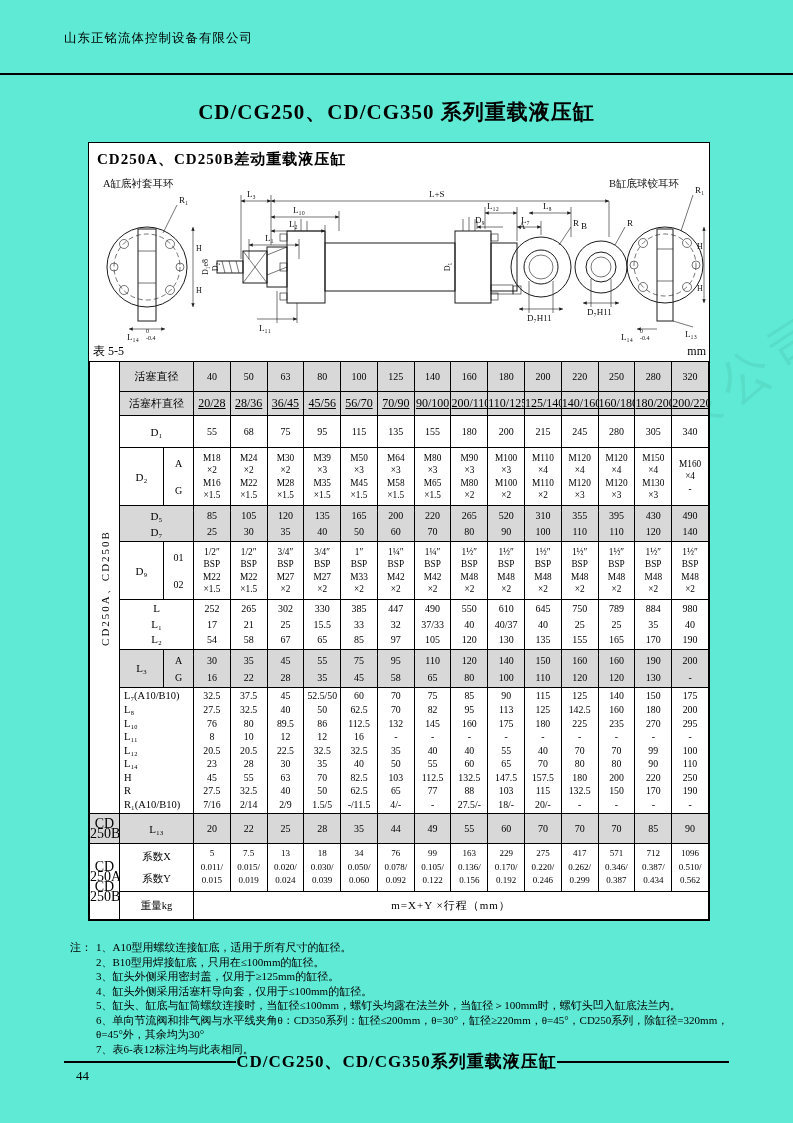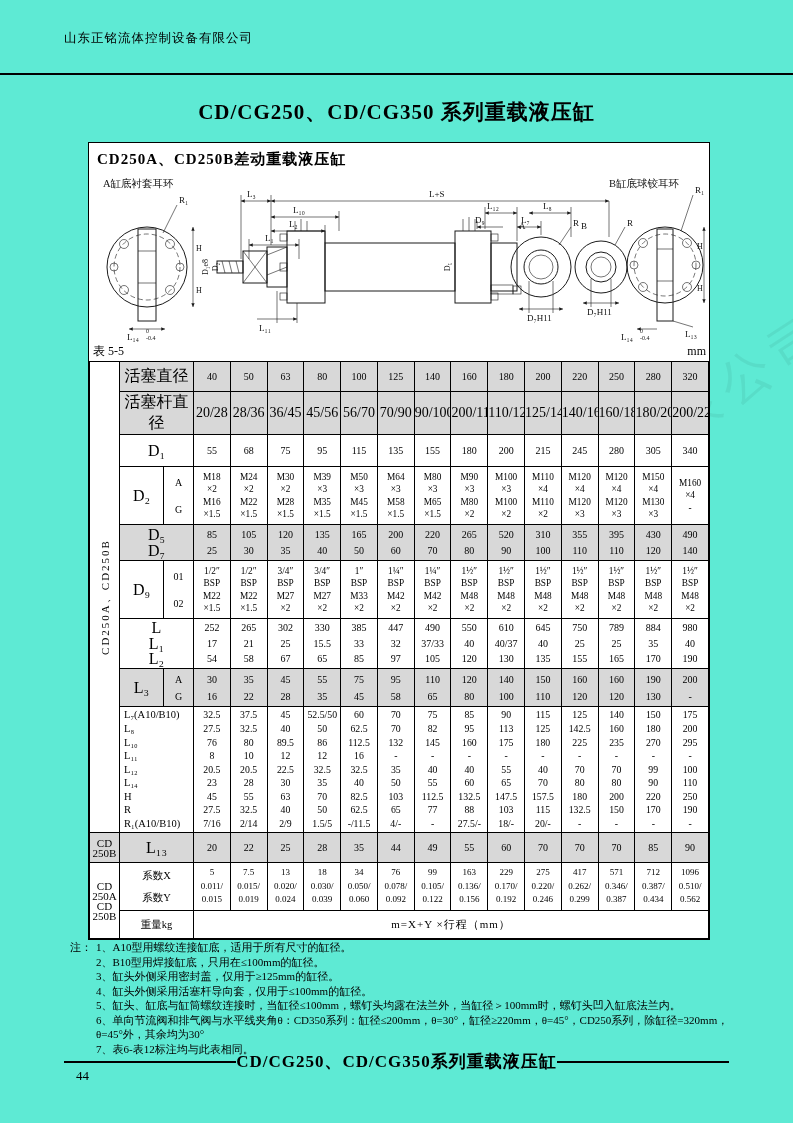--- a/index.html
+++ b/index.html
@@ -15,29 +15,29 @@
   .caption-row{display:flex;justify-content:space-between;align-items:center;
                padding:0 3px 1px 4px;font-size:12px;height:17px;}
   
   table.spec{width:100%;border-collapse:collapse;table-layout:fixed;font-size:10px;}
   table.spec td{border:1px solid #000;text-align:center;vertical-align:middle;
                 padding:0;white-space:pre-line;overflow:hidden;}
   tr.shaded td{background:#d8d8d8;}
   td.sidecell{background:#fff !important;position:relative;}
   .vlabel{position:absolute;top:50%;left:50%;transform:translate(-50%,-50%) rotate(-90deg);
           white-space:nowrap;font-size:11px;letter-spacing:2px;}
-  td.lbl{font-size:16px;}
+  td.lbl{font-size:11px;}
   td.lbl.left{text-align:left;padding-left:4px;}
   td.sublbl{font-size:10px;}
   .stack{display:flex;flex-direction:column;justify-content:space-around;align-items:center;}
-  td.leftlbl{font-size:11px;line-height:10px;}
+  td.leftlbl{font-size:14px;line-height:10px;}
   td.merged{font-size:11px;letter-spacing:1px;}
   tr[data-name="row-piston-diameter"]{height:30px;}
   tr[data-name="row-rod-diameter"]{height:24px;}
-  tr[data-name="row-rod-diameter"] td.data{font-size:14px;}
+  tr[data-name="row-rod-diameter"] td.data{font-size:12px;text-decoration:underline;}
   tr[data-name="row-d1"]{height:32px;}
   tr[data-name="row-d2"]{height:58px;}
   tr[data-name="row-d2"] td.data{font-size:9.3px;line-height:12.5px;}
   tr[data-name="row-d2"] .stack{height:54px;}
   tr[data-name="row-d5-d7"]{height:36px;}
   tr[data-name="row-d5-d7"] td{line-height:16px;}
   tr[data-name="row-d9"]{height:58px;}
   tr[data-name="row-d9"] td.data{font-size:9.3px;line-height:12.5px;}
   tr[data-name="row-d9"] .stack{height:54px;}
   tr[data-name="row-l-l1-l2"]{height:50px;}

